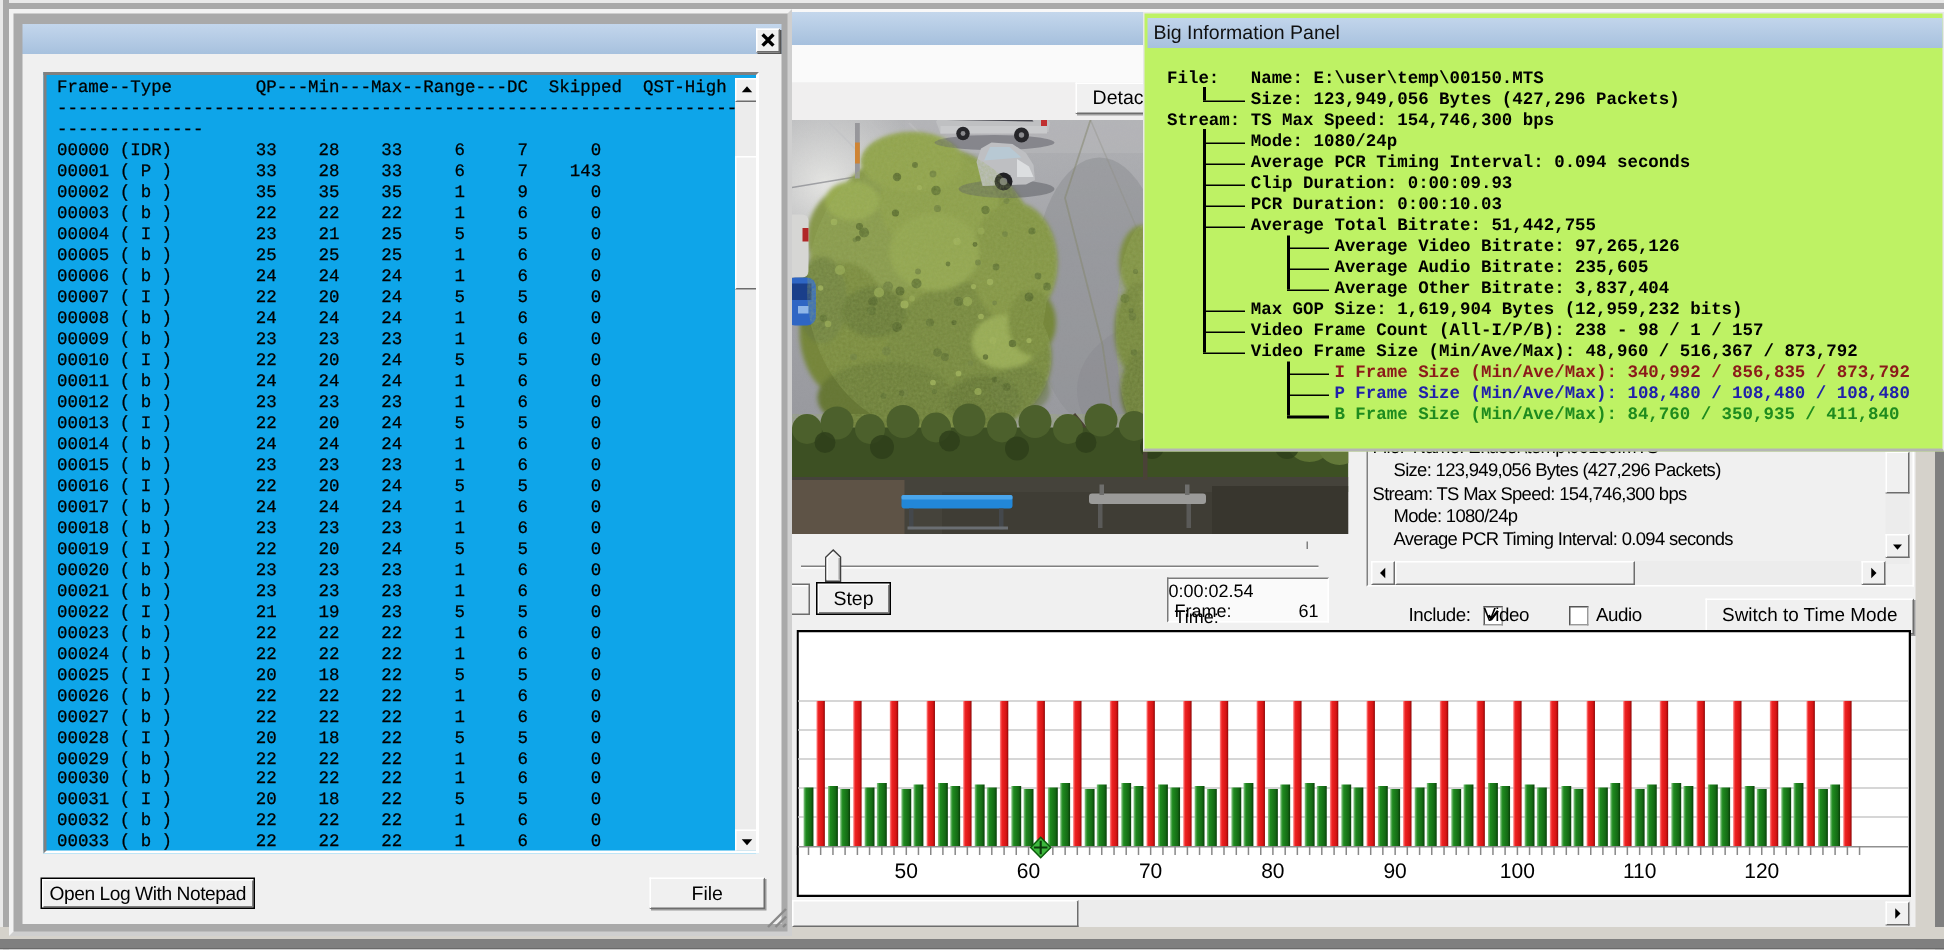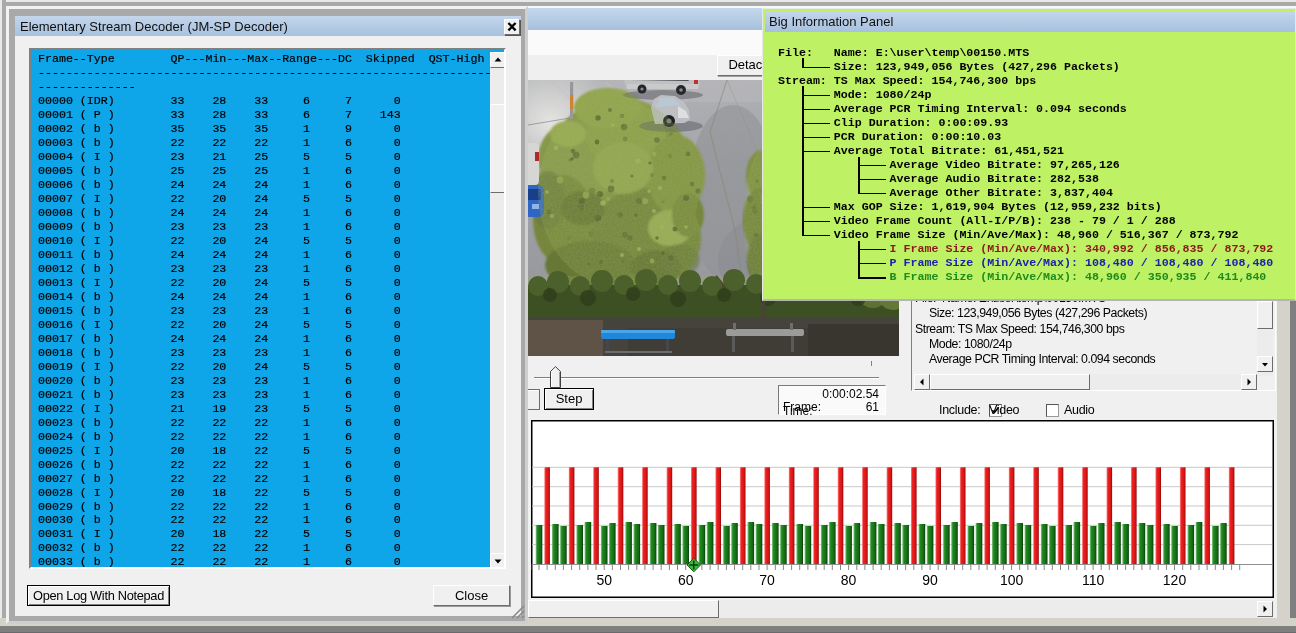--- a/index.html
+++ b/index.html
@@ -285,21 +285,21 @@
     <div style="position:absolute;left:871px;top:361px;width:1px;height:5px;background:#808080"></div>
     <div style="position:absolute;left:550px;top:366px;width:11px;height:22px"><svg width="11" height="22" viewBox="0 0 11 22" xmlns="http://www.w3.org/2000/svg">
 <path d="M0.5,21.5 L0.5,5.5 L5.5,0.7 L10.5,5.5 L10.5,21.5 Z" fill="#f0f0f0" stroke="#404040" stroke-width="1"></path>
 <path d="M1.5,20.5 L1.5,6 L5.5,2.2" fill="none" stroke="#ffffff" stroke-width="1"></path>
 <path d="M9.5,6 L9.5,20.5" fill="none" stroke="#a0a0a0" stroke-width="1"></path>
 </svg></div>
     <div style="position:absolute;left:490px;top:389px;width:48px;height:19px;background:#f0f0f0;border:1px solid #6d6d6d;box-shadow:inset 1px 1px 0 #fff"></div>
     <div style="position:absolute;left:544px;top:388px;width:48px;height:20px;background:#f0f0f0;border:1px solid #000;box-shadow:inset 1px 1px 0 #fff,inset -1px -1px 0 #808080;font:13px 'Liberation Sans',sans-serif;text-align:center;line-height:19px">Step</div>
     <div style="position:absolute;left:778px;top:385px;width:106px;height:28px;background:#fafafa;border-top:1px solid #7a7a7a;border-left:1px solid #7a7a7a;border-bottom:1px solid #fff;border-right:1px solid #fff">
       <div style="position:absolute;left:4px;top:18px;width:46px;height:13px;font:12px 'Liberation Sans',sans-serif">Time:</div>
-      <div style="position:absolute;left:0;top:1px;width:100px;height:13px;font:12px 'Liberation Sans',sans-serif;text-align:right">0:00:02.54</div>
+      <div style="position:absolute;left:0;top:1px;width:100px;height:13px;font:12px 'Liberation Sans',sans-serif;text-align:left">0:00:02.54</div>
       <div style="position:absolute;left:4px;top:14px;width:46px;height:13px;font:12px 'Liberation Sans',sans-serif">Frame:</div>
       <div style="position:absolute;left:0;top:14px;width:100px;height:13px;font:12px 'Liberation Sans',sans-serif;text-align:right">61</div>
     </div>
     <div style="position:absolute;left:911px;top:287px;width:365px;height:104px;background:#f0f0f0;border-top:1px solid #808080;border-left:1px solid #808080;border-bottom:1px solid #fff;border-right:1px solid #fff;box-sizing:border-box;overflow:hidden">
       <div style="position:absolute;left:3px;top:3.4px;width:330px;height:15px;font:12.3px 'Liberation Sans',sans-serif;letter-spacing:-0.45px;white-space:nowrap">File:&nbsp;&nbsp;Name: E:\user\temp\00150.MTS</div>
       <div style="position:absolute;left:17px;top:18.4px;width:330px;height:15px;font:12.3px 'Liberation Sans',sans-serif;letter-spacing:-0.45px;white-space:nowrap">Size: 123,949,056 Bytes (427,296 Packets)</div>
       <div style="position:absolute;left:3px;top:33.5px;width:330px;height:15px;font:12.3px 'Liberation Sans',sans-serif;letter-spacing:-0.45px;white-space:nowrap">Stream: TS Max Speed: 154,746,300 bps</div>
       <div style="position:absolute;left:17px;top:48.5px;width:330px;height:15px;font:12.3px 'Liberation Sans',sans-serif;letter-spacing:-0.45px;white-space:nowrap">Mode: 1080/24p</div>
       <div style="position:absolute;left:17px;top:63.6px;width:330px;height:15px;font:12.3px 'Liberation Sans',sans-serif;letter-spacing:-0.45px;white-space:nowrap">Average PCR Timing Interval: 0.094 seconds</div>
       <div style="position:absolute;left:345px;top:2px;width:16px;height:86px;background:#ececec"></div>
@@ -318,20 +318,21 @@
     </div>
     <div style="position:absolute;left:939px;top:403px;width:60px;height:14px;font:12.5px 'Liberation Sans',sans-serif;letter-spacing:-0.3px">Include:</div>
     <div style="position:absolute;left:989px;top:404px;width:13px;height:13px;background:#fff;box-sizing:border-box;border:1px solid #565656;border-bottom-color:#9a9a9a;border-right-color:#9a9a9a">
       <svg width="11" height="11" style="display:block">
         <path d="M2.3,5.2 L4.4,7.6 L8.6,2.2" stroke="#000" stroke-width="1.6" fill="none"></path>
       </svg>
     </div>
     <div style="position:absolute;left:989px;top:403px;width:50px;height:14px;font:12.5px 'Liberation Sans',sans-serif;letter-spacing:-0.3px">Video</div>
     <div style="position:absolute;left:1046px;top:404px;width:13px;height:13px;background:#fff;box-sizing:border-box;border:1px solid #565656;border-bottom-color:#9a9a9a;border-right-color:#9a9a9a"></div>
     <div style="position:absolute;left:1064px;top:403px;width:50px;height:14px;font:12.5px 'Liberation Sans',sans-serif;letter-spacing:-0.3px">Audio</div>
+    <div style="position:absolute;left:1137px;top:399px;width:137px;height:22px;background:#f0f0f0;border-top:1px solid #fff;border-left:1px solid #fff;border-right:1px solid #6d6d6d;border-bottom:1px solid #6d6d6d;box-shadow:1px 1px 0 #9a9a9a;font:12.6px 'Liberation Sans',sans-serif;text-align:center;line-height:20px">Switch to Time Mode</div>
     <div style="position:absolute;left:531px;top:420px;width:743px;height:138px"><svg width="743" height="178" viewBox="0 0 743 178" xmlns="http://www.w3.org/2000/svg">
 <defs>
 <linearGradient id="rg" x1="0" y1="0" x2="1" y2="0">
  <stop offset="0" stop-color="#ff8f8f"></stop>
             <stop offset="0.25" stop-color="#ee2222"></stop>
  <stop offset="0.75" stop-color="#d51414"></stop>
             <stop offset="1" stop-color="#8d0606"></stop>
 </linearGradient>
 <linearGradient id="gg" x1="0" y1="0" x2="1" y2="0">
  <stop offset="0" stop-color="#8cc88c"></stop>
@@ -542,30 +543,30 @@
     <div style="position:absolute;left:762px;top:8px;width:534px;height:293px;background:#bef264;border:1px solid #e8e8e8;border-bottom:2px solid #b5b5b5;box-sizing:border-box;overflow:hidden">
       <div style="position:absolute;left:2px;top:3px;width:532px;height:19.5px;background:linear-gradient(#c2d5eb,#a7c1de)"></div>
       <div style="position:absolute;left:6px;top:5px;width:300px;height:16px;font:13px 'Liberation Sans',sans-serif;color:#101010">Big Information Panel</div>
       <pre style="position:absolute;left:15px;top:36.5px;margin:0;font:bold 11.63px/14.03px 'Liberation Mono',monospace;color:#000"><span style="color:#000000">File:   Name: E:\user\temp\00150.MTS</span>
 <span style="color:#000000">        Size: 123,949,056 Bytes (427,296 Packets)</span>
 <span style="color:#000000">Stream: TS Max Speed: 154,746,300 bps</span>
 <span style="color:#000000">        Mode: 1080/24p</span>
 <span style="color:#000000">        Average PCR Timing Interval: 0.094 seconds</span>
 <span style="color:#000000">        Clip Duration: 0:00:09.93</span>
 <span style="color:#000000">        PCR Duration: 0:00:10.03</span>
-<span style="color:#000000">        Average Total Bitrate: 61,451,521</span>
+<span style="color:#000000">        Average Total Bitrate: 51,442,755</span>
 <span style="color:#000000">                Average Video Bitrate: 97,265,126</span>
-<span style="color:#000000">                Average Audio Bitrate: 282,538</span>
+<span style="color:#000000">                Average Audio Bitrate: 235,605</span>
 <span style="color:#000000">                Average Other Bitrate: 3,837,404</span>
 <span style="color:#000000">        Max GOP Size: 1,619,904 Bytes (12,959,232 bits)</span>
-<span style="color:#000000">        Video Frame Count (All-I/P/B): 238 - 79 / 1 / 288</span>
+<span style="color:#000000">        Video Frame Count (All-I/P/B): 238 - 98 / 1 / 157</span>
 <span style="color:#000000">        Video Frame Size (Min/Ave/Max): 48,960 / 516,367 / 873,792</span>
 <span style="color:#8b1a1a">                I Frame Size (Min/Ave/Max): 340,992 / 856,835 / 873,792</span>
 <span style="color:#2020aa">                P Frame Size (Min/Ave/Max): 108,480 / 108,480 / 108,480</span>
-<span style="color:#1e8b1e">                B Frame Size (Min/Ave/Max): 48,960 / 350,935 / 411,840</span>
+<span style="color:#1e8b1e">                B Frame Size (Min/Ave/Max): 84,760 / 350,935 / 411,840</span>
 </pre>
       <div style="position:absolute;left:39.4px;top:48.5px;width:1.5px;height:9.0px;background:#000"></div>
       <div style="position:absolute;left:39.4px;top:57.5px;width:27.6px;height:1.5px;background:#000"></div>
       <div style="position:absolute;left:39.4px;top:77.0px;width:1.5px;height:148.9px;background:#000"></div>
       <div style="position:absolute;left:39.4px;top:85.6px;width:27.6px;height:1.5px;background:#000"></div>
       <div style="position:absolute;left:39.4px;top:99.6px;width:27.6px;height:1.5px;background:#000"></div>
       <div style="position:absolute;left:39.4px;top:113.6px;width:27.6px;height:1.5px;background:#000"></div>
       <div style="position:absolute;left:39.4px;top:127.7px;width:27.6px;height:1.5px;background:#000"></div>
       <div style="position:absolute;left:39.4px;top:141.7px;width:27.6px;height:1.5px;background:#000"></div>
       <div style="position:absolute;left:39.4px;top:197.8px;width:27.6px;height:1.5px;background:#000"></div>
@@ -576,21 +577,20 @@
       <div style="position:absolute;left:95.3px;top:169.8px;width:27.7px;height:1.5px;background:#000"></div>
       <div style="position:absolute;left:95.3px;top:183.8px;width:27.7px;height:1.5px;background:#000"></div>
       <div style="position:absolute;left:95.3px;top:231.9px;width:1.5px;height:36.1px;background:#000"></div>
       <div style="position:absolute;left:95.3px;top:239.9px;width:27.7px;height:1.5px;background:#000"></div>
       <div style="position:absolute;left:95.3px;top:253.9px;width:27.7px;height:1.5px;background:#000"></div>
       <div style="position:absolute;left:95.3px;top:268.0px;width:27.7px;height:1.5px;background:#000"></div>
     </div>
     <div style="position:absolute;left:6px;top:6px;width:522px;height:618px">
       <div style="position:absolute;left:0;top:0;width:522px;height:618px;background:#a9a9a9;border:3px solid #f2f2f2;border-right-color:#cfcfcf;border-bottom-color:#cfcfcf;box-sizing:border-box"></div>
       <div style="position:absolute;left:8.7px;top:10px;width:505.9px;height:19.5px;background:linear-gradient(#c3d6ec,#a7c1de)"></div>
-      <div style="position:absolute;left:14px;top:12.5px;width:420px;height:16px;font:13px 'Liberation Sans',sans-serif;color:#101010">Elementary Stream Decoder (JM-SP Decoder)</div>
       <div style="position:absolute;left:498px;top:12.5px;width:14px;height:14px;background:#f0f0f0;border:1px solid #fff;border-right-color:#6d6d6d;border-bottom-color:#6d6d6d;box-sizing:content-box;box-shadow:1px 1px 0 #555"><svg width="14" height="14">
           <path d="M3.4,3 L7,6.6 L10.6,3 M3.4,10.4 L7,6.8 L10.6,10.4" stroke="#000" stroke-width="2.3" fill="none"></path>
         </svg></div>
       <div style="position:absolute;left:8.7px;top:29.5px;width:505.9px;height:580.5px;background:#f0f0f0"></div>
       <div style="position:absolute;left:22.5px;top:41.5px;width:477px;height:521px;background:#0ea5e9;border-top:2px solid #808080;border-left:2px solid #808080;border-bottom:2px solid #fff;border-right:2px solid #fff;overflow:hidden;box-sizing:border-box">
         <pre style="position:absolute;left:0.5px;top:2.5px;margin:0;font:11.63px/13.98px 'Liberation Mono',monospace;color:#000;-webkit-text-stroke:0.18px #000"> Frame--Type        QP---Min---Max--Range---DC  Skipped  QST-High
  ------------------------------------------------------------------
  --------------
  00000 (IDR)        33    28    33     6     7      0
  00001 ( P )        33    28    33     6     7    143
@@ -629,21 +629,21 @@
         <div style="position:absolute;left:459px;top:2px;width:16px;height:517px;background:#ececec"></div>
         <div style="position:absolute;left:459px;top:2px;width:16px;height:16px;background:#f0f0f0;border:1px solid #fff;border-right-color:#6d6d6d;border-bottom-color:#6d6d6d;box-sizing:border-box"><svg width="14" height="14">
             <path d="M7,4.5 L10.5,8.5 L3.5,8.5 Z" fill="#000"></path>
           </svg></div>
         <div style="position:absolute;left:459px;top:54px;width:16px;height:89px;background:#f0f0f0;border:1px solid #fff;border-right-color:#6d6d6d;border-bottom-color:#6d6d6d;box-sizing:border-box"></div>
         <div style="position:absolute;left:459px;top:503px;width:16px;height:16px;background:#f0f0f0;border:1px solid #fff;border-right-color:#6d6d6d;border-bottom-color:#6d6d6d;box-sizing:border-box"><svg width="14" height="14">
             <path d="M7,9.5 L10.5,5.5 L3.5,5.5 Z" fill="#000"></path>
           </svg></div>
       </div>
       <div style="position:absolute;left:21px;top:578.5px;width:143px;height:21px;background:#f0f0f0;border:1px solid #000;box-shadow:inset 1px 1px 0 #fff,inset -1px -1px 0 #808080;box-sizing:border-box;font:12.8px 'Liberation Sans',sans-serif;letter-spacing:-0.3px;text-align:center;line-height:19px">Open Log With Notepad</div>
-      <div style="position:absolute;left:427px;top:578.5px;width:77px;height:21px;background:#f0f0f0;box-sizing:border-box;border-top:1px solid #fff;border-left:1px solid #fff;border-right:1px solid #6d6d6d;border-bottom:1px solid #6d6d6d;box-shadow:1px 1px 0 #9a9a9a;font:13px 'Liberation Sans',sans-serif;text-align:center;line-height:19px">Close</div>
+      <div style="position:absolute;left:427px;top:578.5px;width:77px;height:21px;background:#f0f0f0;box-sizing:border-box;border-top:1px solid #fff;border-left:1px solid #fff;border-right:1px solid #6d6d6d;border-bottom:1px solid #6d6d6d;box-shadow:1px 1px 0 #9a9a9a;font:13px 'Liberation Sans',sans-serif;text-align:center;line-height:19px">File</div>
       <div style="position:absolute;left:502px;top:596px;width:18px;height:18px"><svg width="18" height="18">
           <g stroke="#8a8a8a" stroke-width="1.6">
             <path d="M16,4 L4,16"></path>
             <path d="M16,9 L9,16"></path>
             <path d="M16,14 L14,16"></path>
           </g>
         </svg></div>
     </div>
 </div>
 </body></html>

